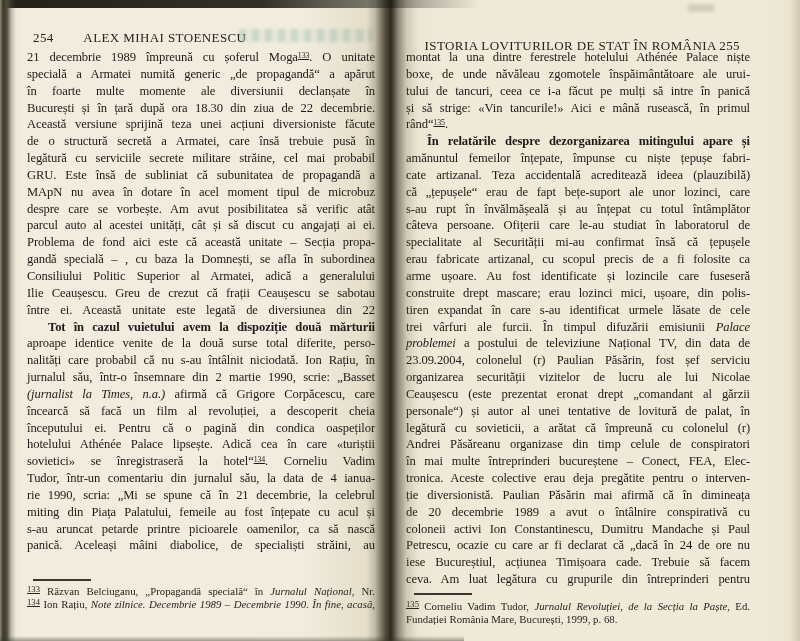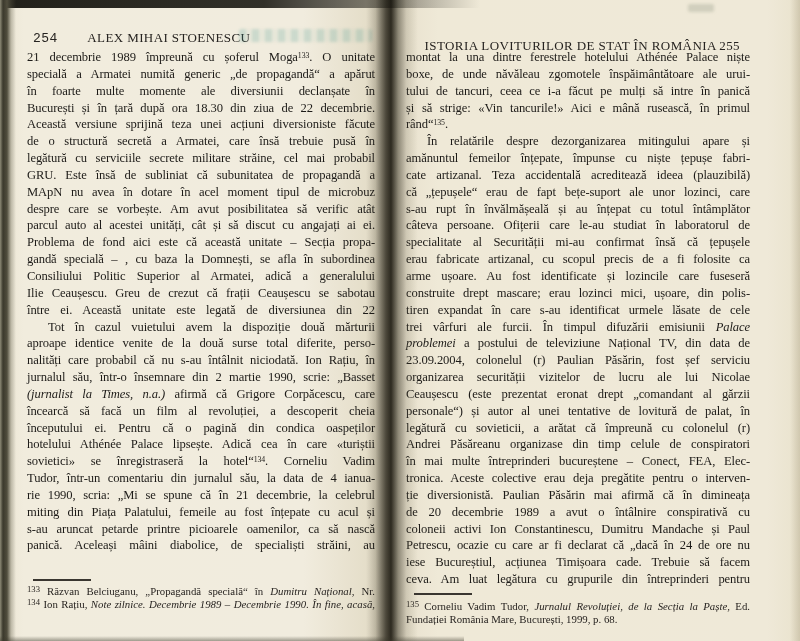--- a/index.html
+++ b/index.html
@@ -8,38 +8,38 @@
     font-family:"Liberation Serif", serif; color:#1d1b18;
   }
   .pageL { position:absolute; left:0; top:0; width:389px; height:641px;
     background:linear-gradient(90deg,#eae4d2 0%,#f1ecdd 6%,#f1ecde 78%,#e4ddc8 95%,#cfc7ae 100%); }
   .pageR { position:absolute; left:389px; top:0; width:411px; height:641px;
     background:linear-gradient(90deg,#cfc8b2 0%,#e9e2cf 4%,#efe9d7 12%,#efe9d8 92%,#e9e2cd 100%); }
 
   
   .hdr { position:absolute; top:30px; font-size:13px; letter-spacing:0.4px; color:#262320; white-space:nowrap; }
   #hdrL { left:33px; }
-  #hdrL .num { display:inline-block;font-family:Liberation Mono, monospace; }
+  #hdrL .num { display:inline-block; }
   #hdrL .ttl { display:inline-block; margin-left:26px; }
   #hdrR { left:396px; width:344px; display:flex; align-items:flex-end; }
   #hdrR .ttl { flex:1; text-align:center; padding-left:26px; }
   #hdrR .num { text-align:right;margin-top:8px; }
 
   
   .body { position:absolute; top:49px; }
   #bodyL { left:27px; width:348px; }
   #bodyR { left:406px; width:344px; }
   .line {
     font-size:12.6px; line-height:16.85px; height:16.85px;
     letter-spacing:-0.1px; text-align:justify; text-align-last:justify;
     white-space:nowrap; overflow:visible;
   }
   .line.end { text-align-last:left; }
-  .line.indent { text-indent:21px; }
-  .line sup { font-size:0.62em; vertical-align:baseline; position:relative; top:-0.45em; }
+  .line.indent { text-indent:21px;font-weight:bold; }
+  .line sup { font-size:0.62em; vertical-align:baseline; position:relative; top:-0.45em;text-decoration:underline; }
 
   
   .fnrule { position:absolute; height:1.5px; width:58px; background:#3a3630; }
   #fnruleL { left:33px; top:579px; }
   #fnruleR { left:414px; top:593px; }
   .fnotes { position:absolute; }
   #fnL { left:27px; top:585px; width:348px; }
   #fnR { left:406px; top:600px; width:344px; }
   .fnotes .line { font-size:10.8px; line-height:13.2px; height:13.2px; letter-spacing:0; color:#272320; }
   .fnotes .line sup { font-size:0.8em; top:-0.35em; }
@@ -115,21 +115,21 @@
       <div class="line">sovietici» se înregistraseră la hotel“<sup>134</sup>. Corneliu Vadim</div>
       <div class="line">Tudor, într-un comentariu din jurnalul său, la data de 4 ianua-</div>
       <div class="line">rie 1990, scria: „Mi se spune că în 21 decembrie, la celebrul</div>
       <div class="line">miting din Piața Palatului, femeile au fost înțepate cu acul și</div>
       <div class="line">s-au aruncat petarde printre picioarele oamenilor, ca să nască</div>
       <div class="line">panică. Aceleași mâini diabolice, de specialiști străini, au</div>
     </div>
 
   <div class="fnrule" id="fnruleL"></div>
   <div class="fnotes" id="fnL">
-      <div class="line"><sup>133</sup> Răzvan Belciuganu, „Propagandă specială“ în <i>Dumitru Național</i>, Nr.</div>
+      <div class="line"><sup>133</sup> Răzvan Belciuganu, „Propagandă specială“ în <i>Jurnalul Național</i>, Nr.</div>
       <div class="line"><sup>134</sup> Ion Rațiu, <i>Note zilnice. Decembrie 1989 – Decembrie 1990. În fine, acasă</i>,</div>
     </div>
 
   <div class="body" id="bodyR">
       <div class="line">montat la una dintre ferestrele hotelului Athénée Palace niște</div>
       <div class="line">boxe, de unde năvăleau zgomotele înspăimântătoare ale urui-</div>
       <div class="line">tului de tancuri, ceea ce i-a făcut pe mulți să intre în panică</div>
       <div class="line">și să strige: «Vin tancurile!» Aici e mână rusească, în primul</div>
       <div class="line end">rând“<sup>135</sup>.</div>
       <div class="line indent">În relatările despre dezorganizarea mitingului apare și</div>

